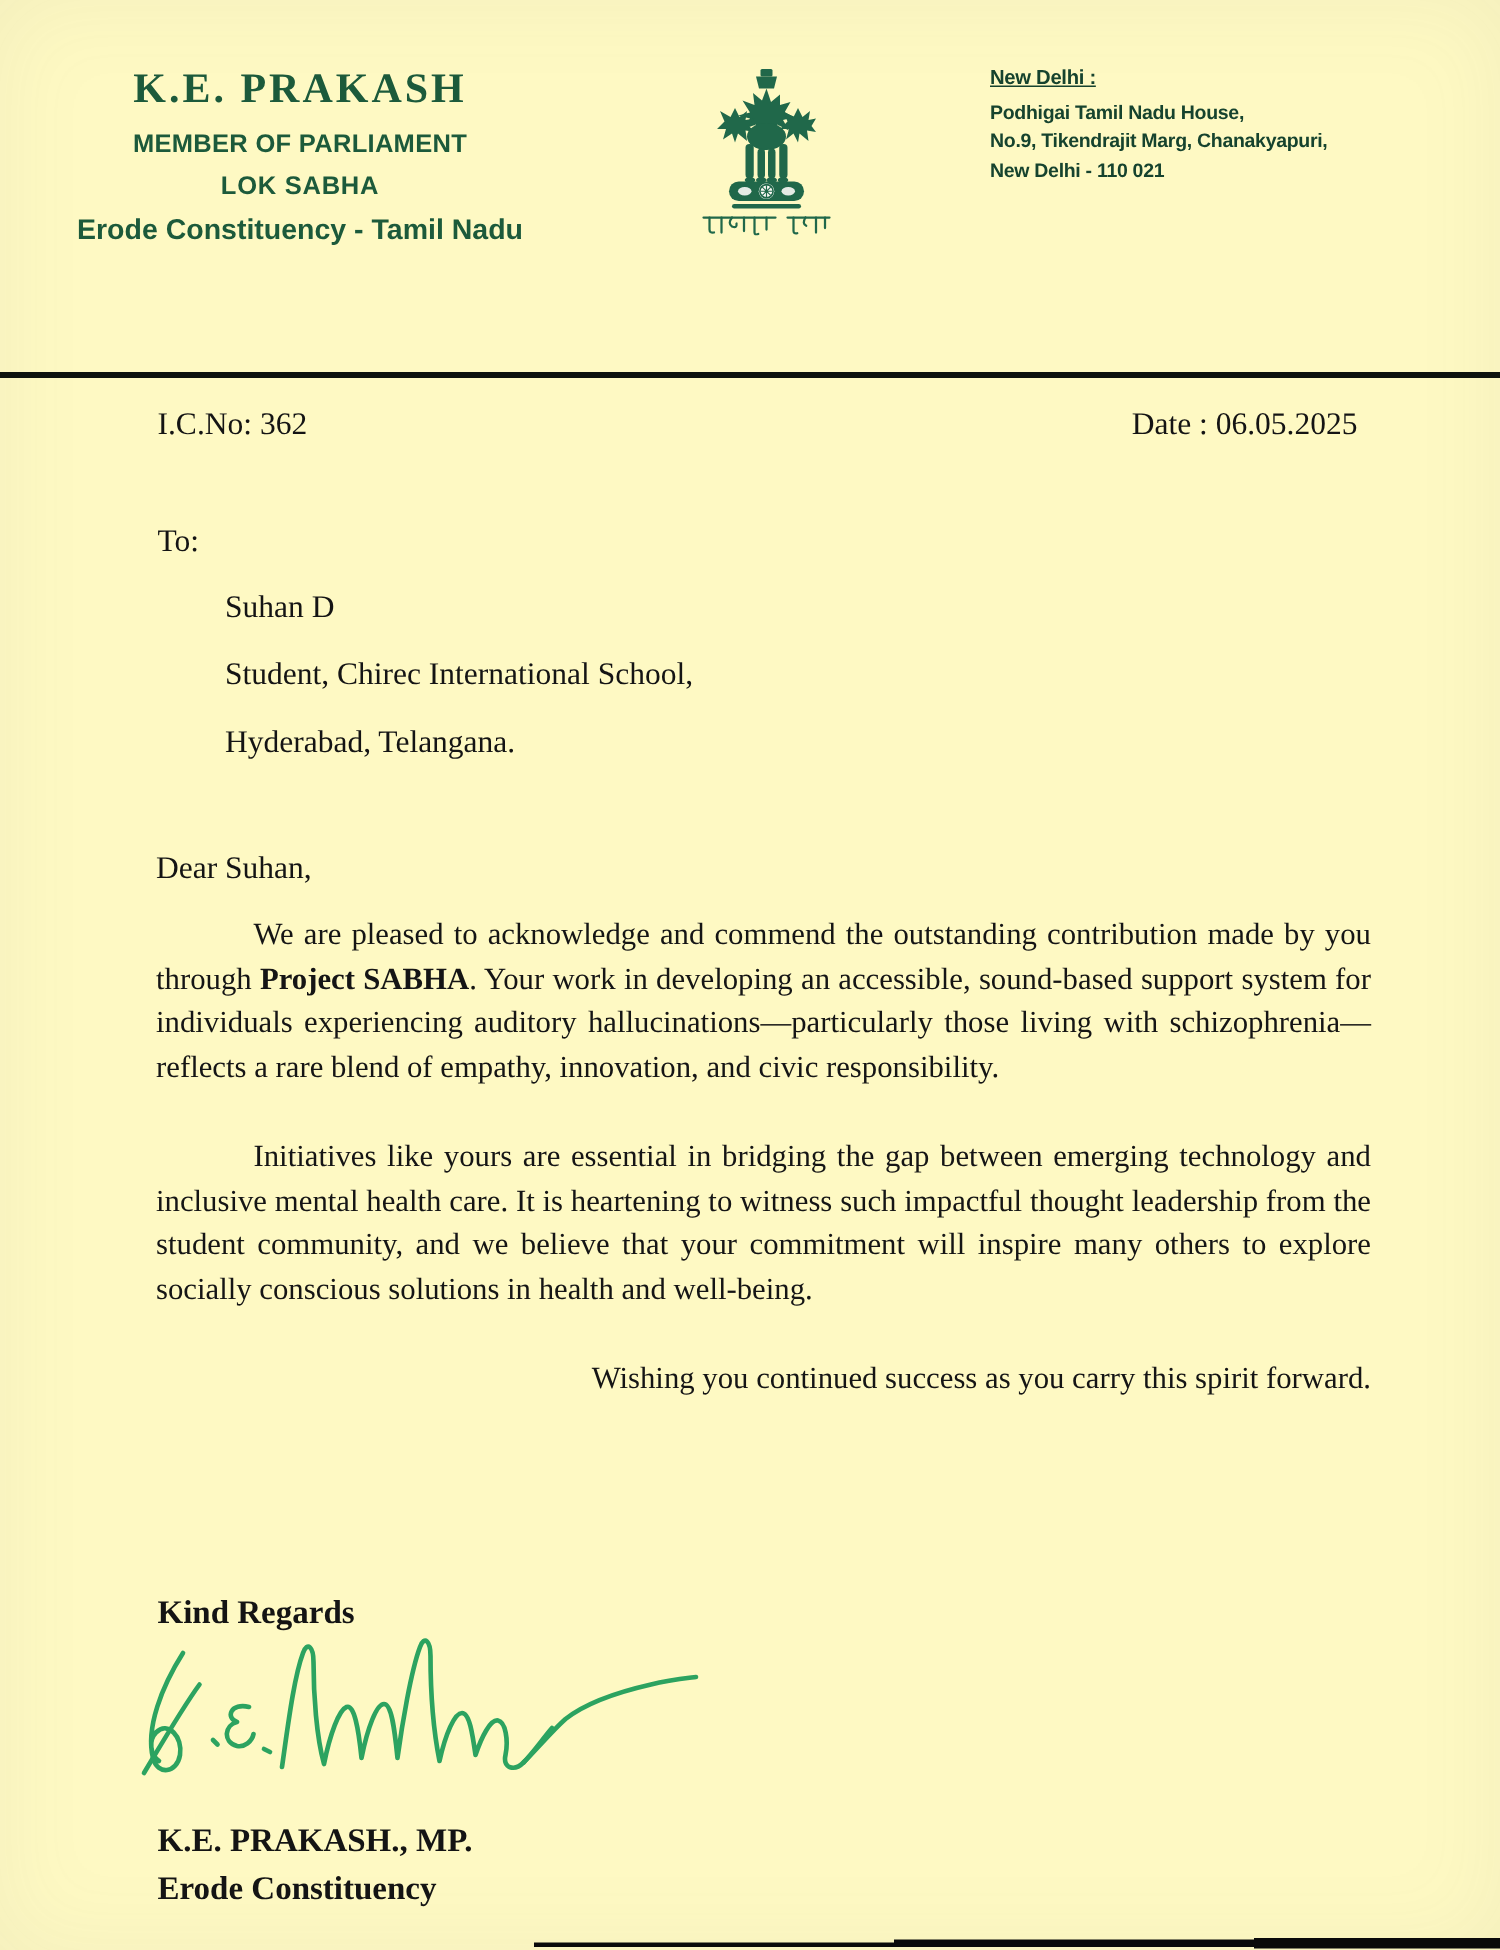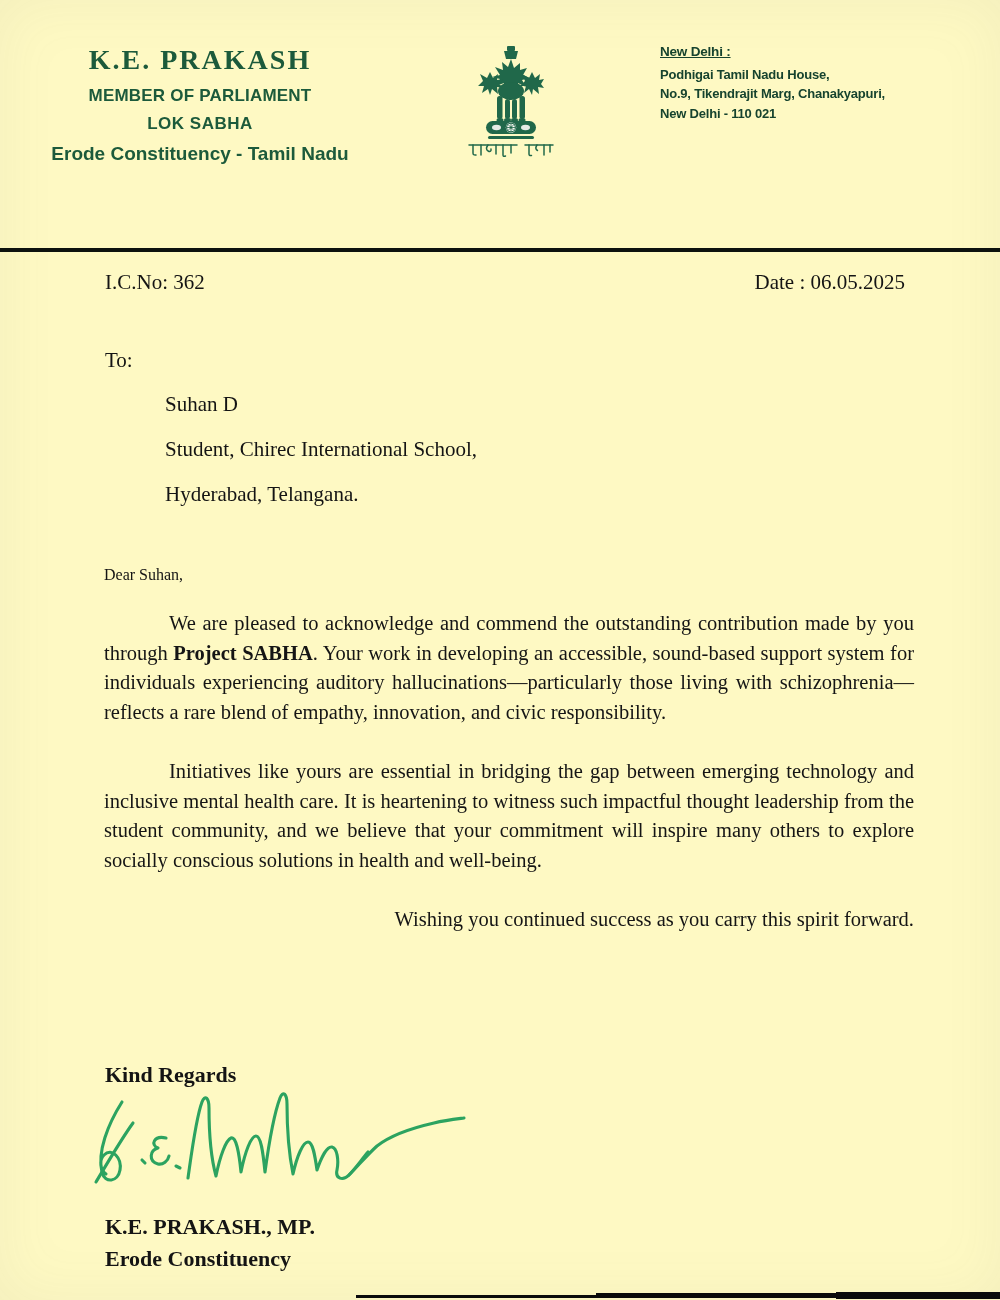--- a/index.html
+++ b/index.html
@@ -53,25 +53,25 @@
 
   
   .ref-row {
     position:absolute; left:105px; top:270px; width:800px;
     display:flex; justify-content:space-between;
     font-size:21px;
   }
 
   
   .to-label { position:absolute; left:105px; top:348px; font-size:21px; }
-  .recipient-lines { position:absolute; left:165px; top:392px; font-size:21px; }
+  .recipient-lines { position:absolute; left:150px; top:392px; font-size:21px; }
   .recipient-lines .r-line { height:45px; }
 
   
-  .salutation { position:absolute; left:104px; top:566px; font-size:16px; }
+  .salutation { position:absolute; left:104px; top:566px; font-size:21px; }
   .letter-body {
     position:absolute; left:104px; top:609px; width:810px;
     font-size:20.5px; line-height:29.5px; color:#151515;
   }
   .letter-body p { text-align:justify; text-indent:65px; }
   .letter-body p + p { margin-top:30px; }
   .letter-body p.no-justify { text-align:right; }
 
   
   .closing { position:absolute; left:105px; top:1062px; font-size:22px; font-weight:bold; }

